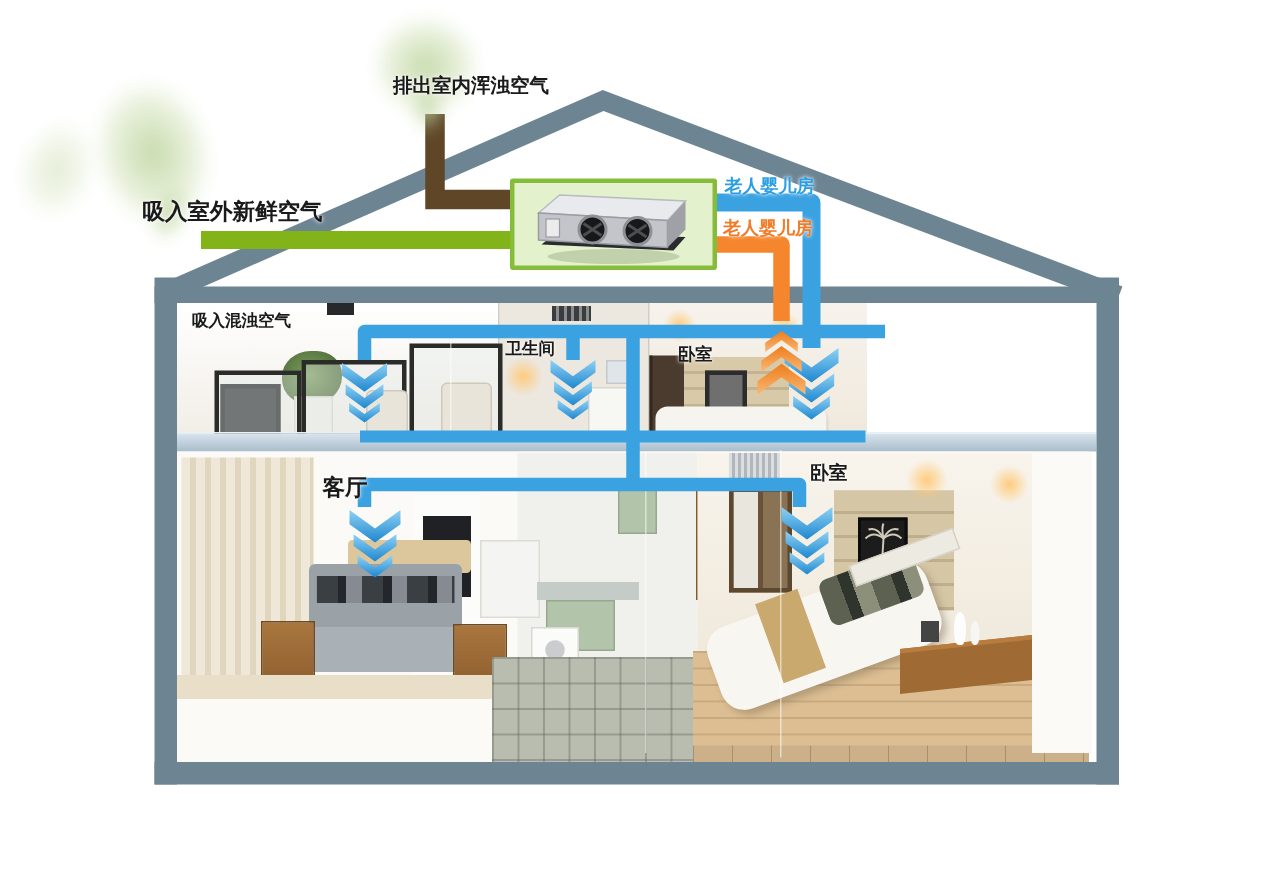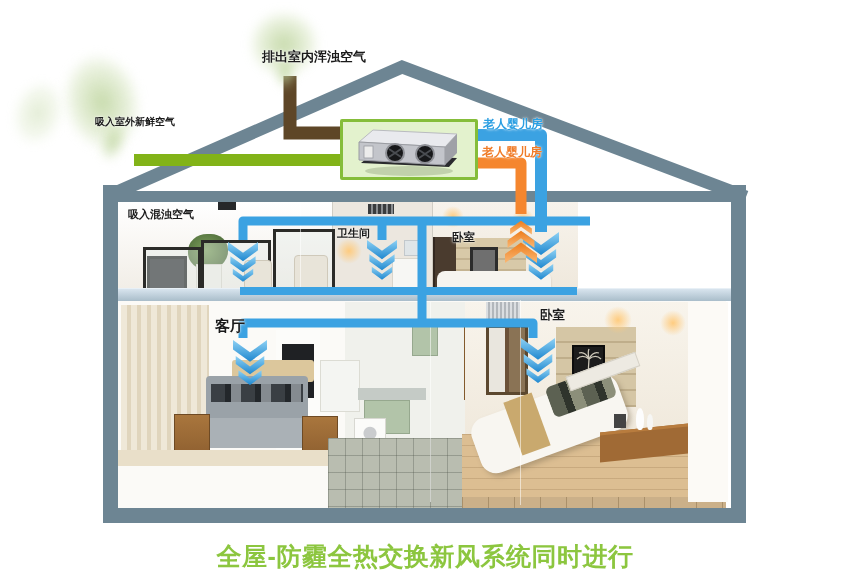--- a/index.html
+++ b/index.html
@@ -124,21 +124,21 @@
 
   
   #unit-box{left:340px;top:119px;width:138px;height:61px;background:var(--c-unit-box-fill,#e3f2cd);
       border:3px solid var(--c-unit-box-border,#85bd3a);border-radius:2px;}
   #unit-box svg{position:absolute;left:0;top:0;}
 
   
   .lbl{white-space:nowrap;font-weight:bold;color:var(--c-label-black,#1a1a1a);
       text-shadow:0 0 3px rgba(255,255,255,.9),0 0 1px rgba(255,255,255,.9);line-height:1;}
   #lbl-exhaust{left:262px;top:50px;font-size:13px;}
-  #lbl-freshin{left:95px;top:117px;font-size:10px;}
+  #lbl-freshin{left:95px;top:134px;font-size:15px;}
   #lbl-supply{left:483px;top:118px;font-size:12px;color:var(--c-label-blue,#2b9fe2);}
   #lbl-return{left:482px;top:146px;font-size:12px;color:var(--c-label-orange,#f07c28);}
   #lbl-elder{left:128px;top:209px;font-size:11px;}
   #lbl-bath{left:337px;top:228px;font-size:11px;}
   #lbl-bed-up{left:452px;top:232px;font-size:11.5px;}
   #lbl-living{left:215px;top:318px;font-size:15px;}
   #lbl-bed-low{left:540px;top:309px;font-size:12.5px;}
 
   #caption{left:0;top:540px;width:850px;text-align:center;font-size:25px;font-weight:bold;
       color:var(--c-title-green,#8cc63f);letter-spacing:.5px;}
@@ -327,14 +327,13 @@
   <div class="lbl" id="lbl-exhaust">排出室内浑浊空气</div>
   <div class="lbl" id="lbl-freshin">吸入室外新鲜空气</div>
   <div class="lbl" id="lbl-supply">老人婴儿房</div>
   <div class="lbl" id="lbl-return">老人婴儿房</div>
   <div class="lbl" id="lbl-elder">吸入混浊空气</div>
   <div class="lbl" id="lbl-bath">卫生间</div>
   <div class="lbl" id="lbl-bed-up">卧室</div>
   <div class="lbl" id="lbl-living">客厅</div>
   <div class="lbl" id="lbl-bed-low">卧室</div>
 
-  <div id="caption">全屋-防霾全热交换新风系统同时进行</div>
 </div>
 
 </body></html>

